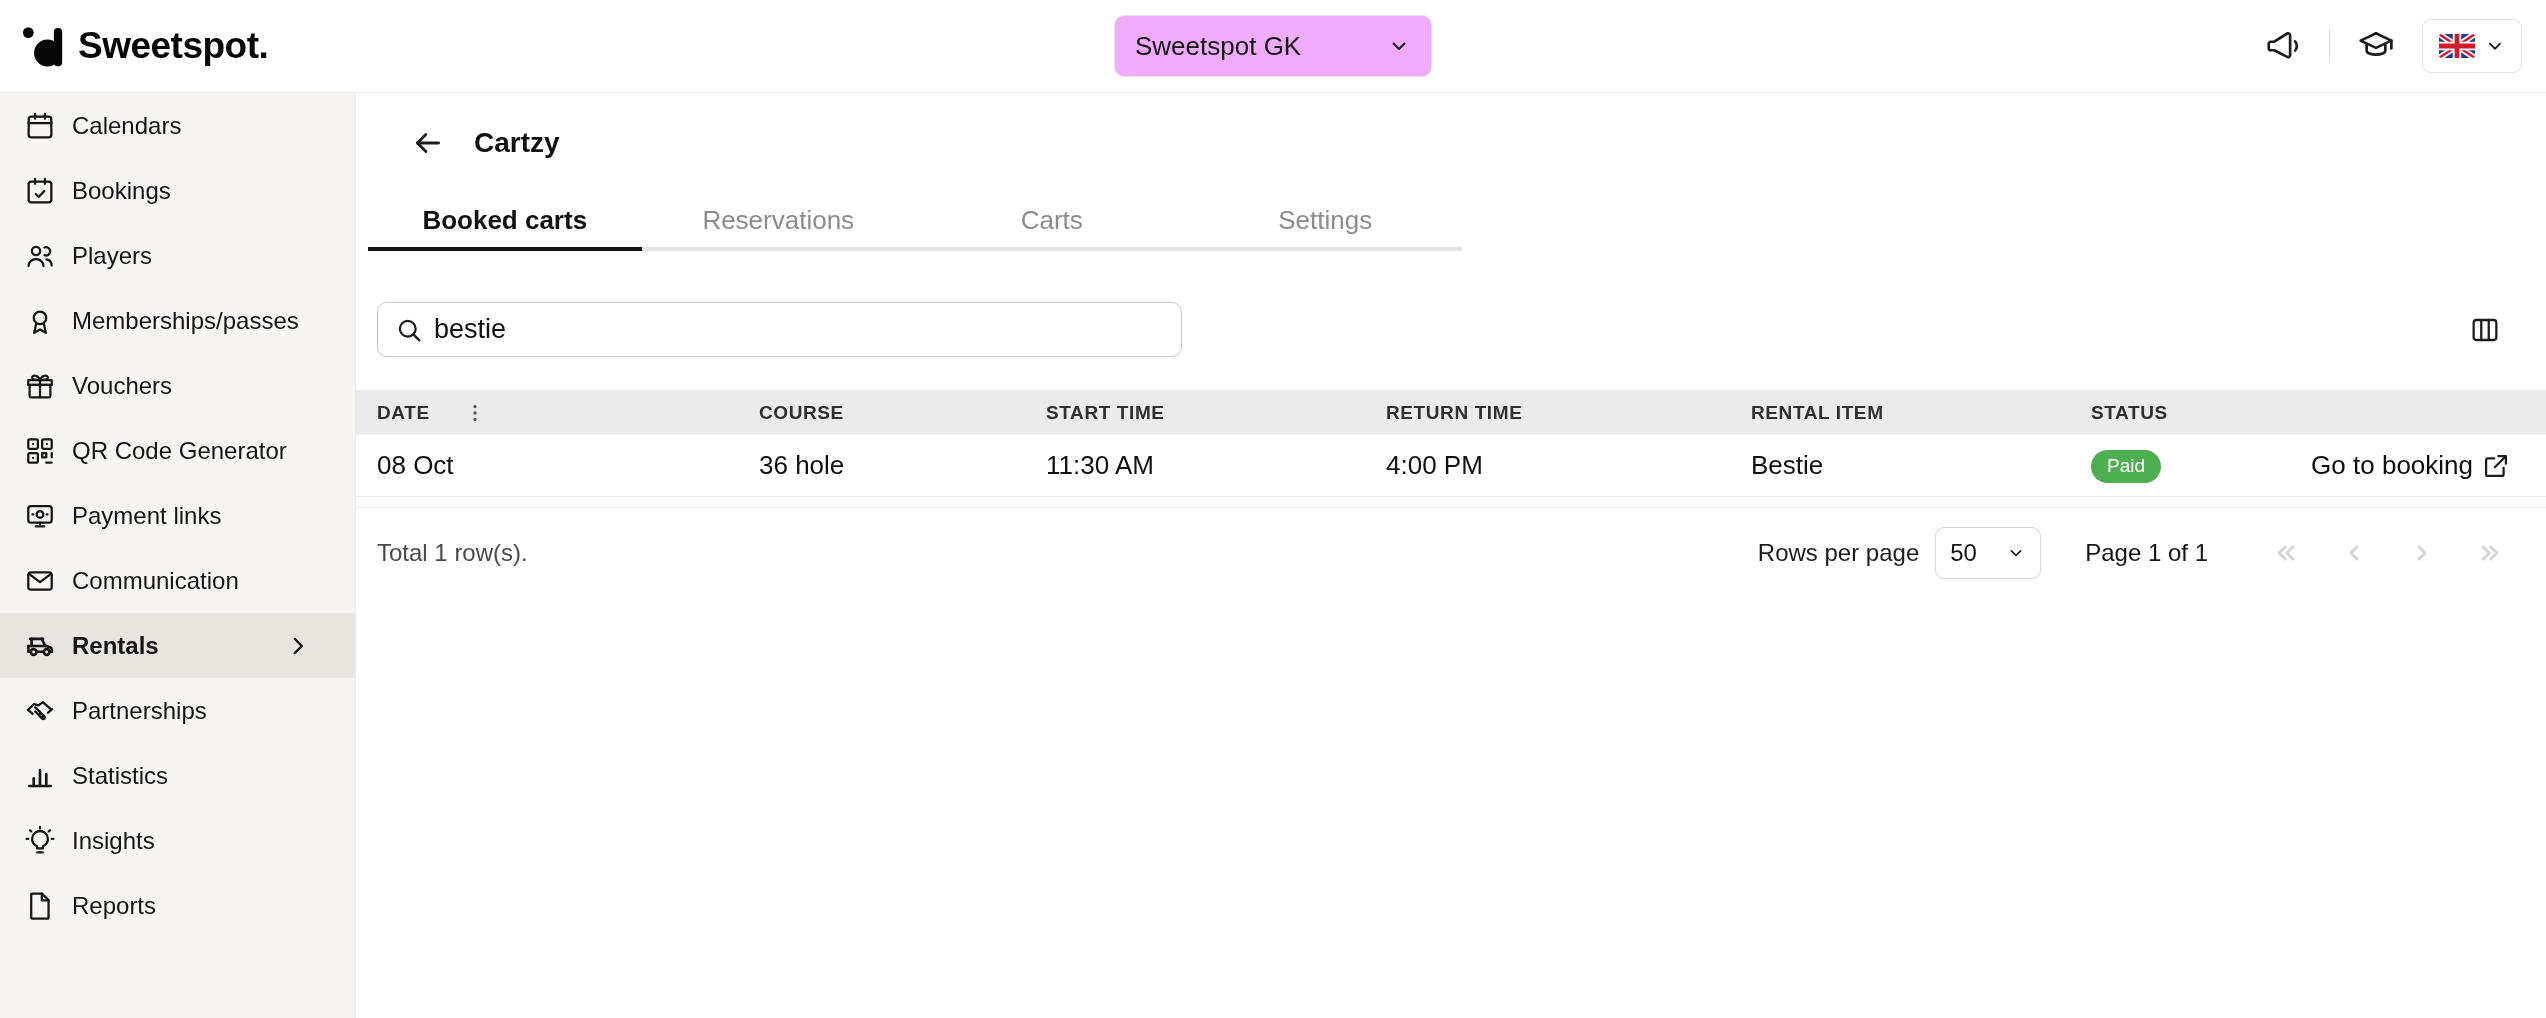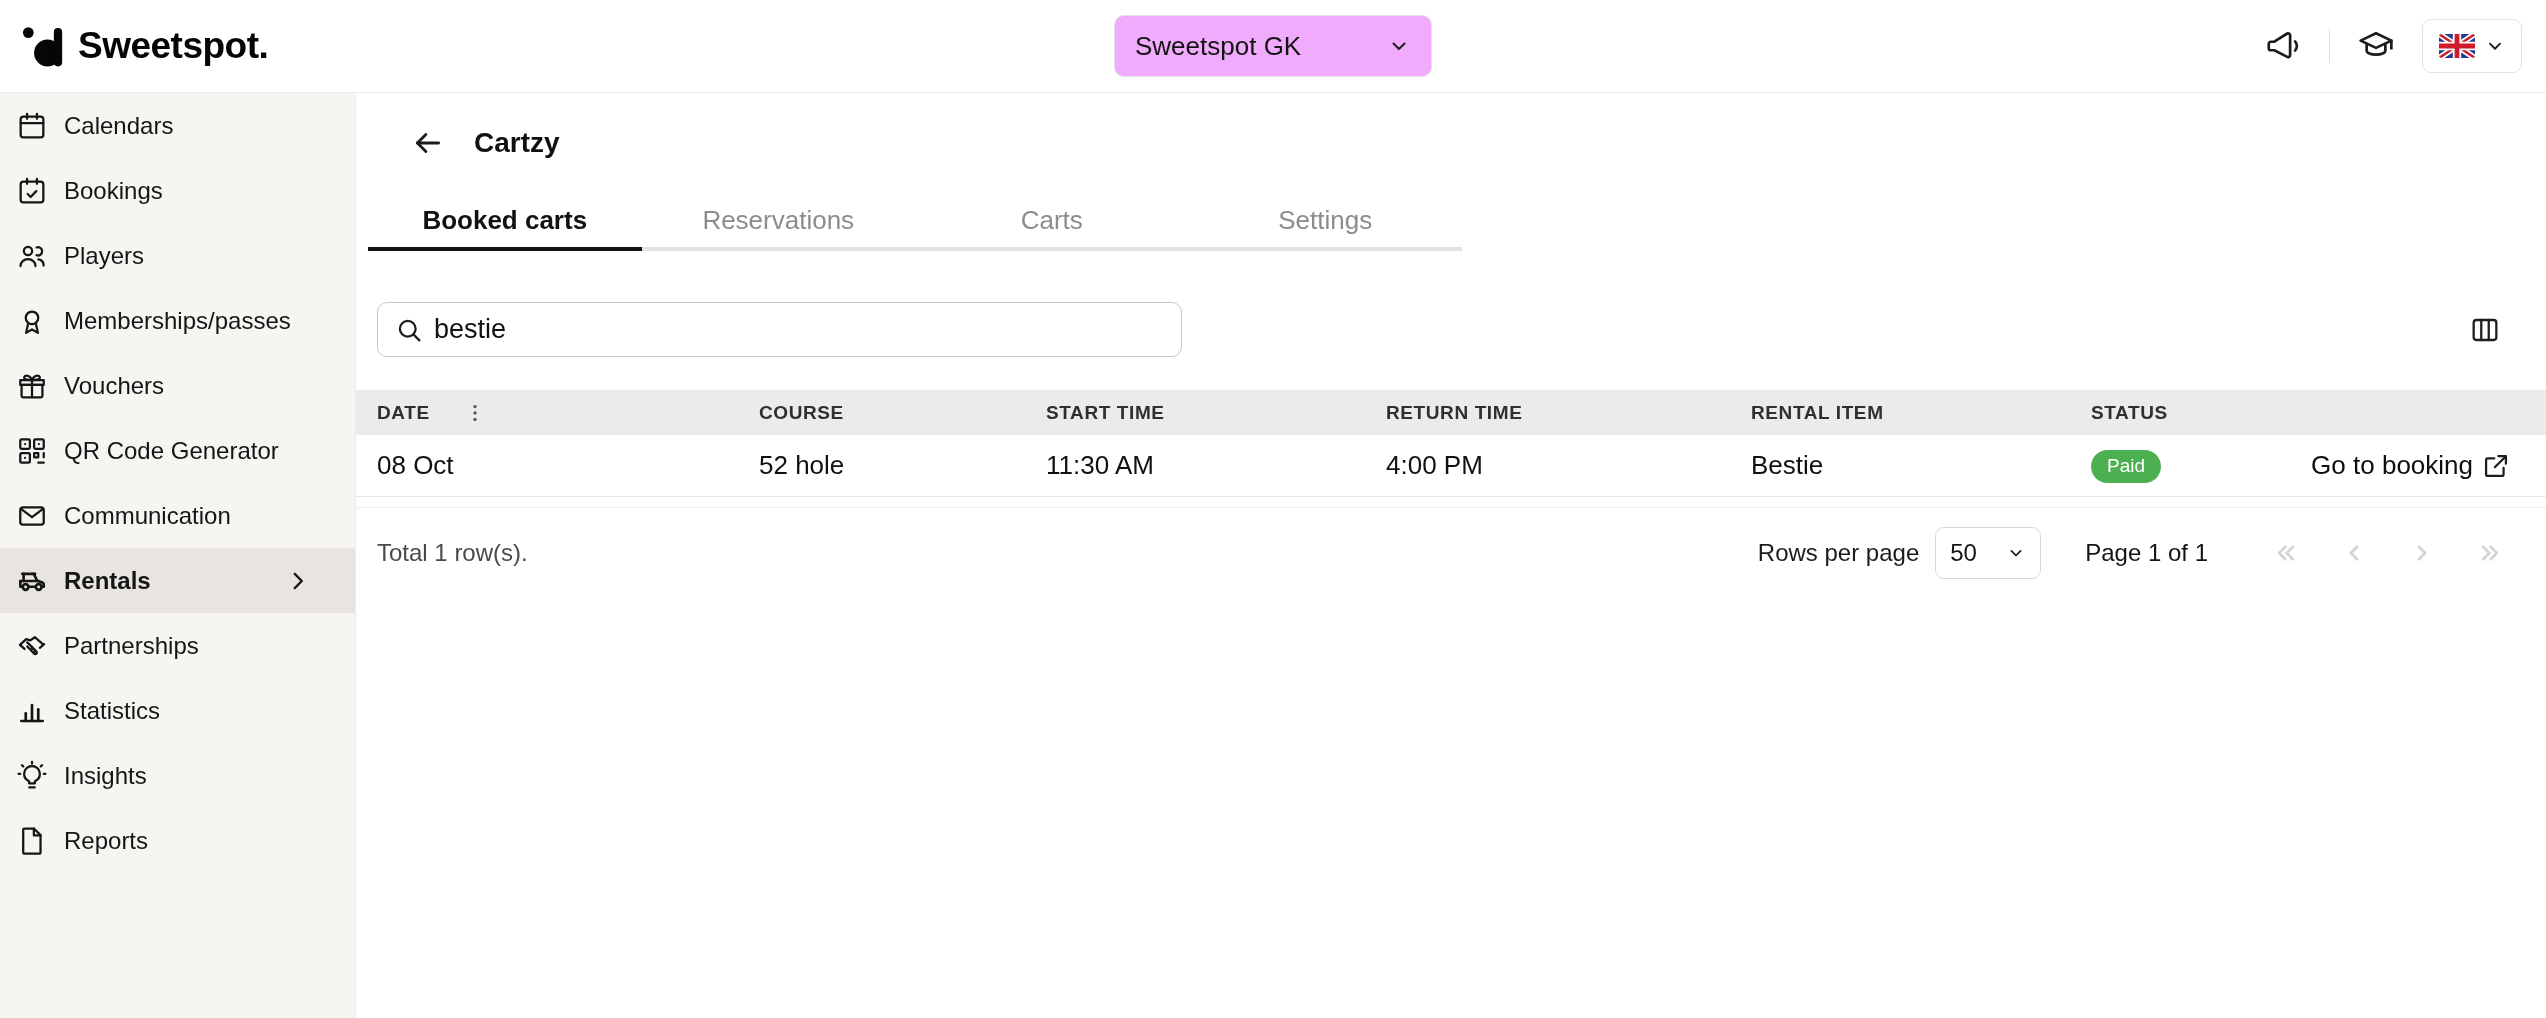--- a/index.html
+++ b/index.html
@@ -21,21 +21,21 @@
     align-items:center; justify-content:center; cursor:pointer; }
   .vdiv { width:1px; height:34px; background:#dcdcdc; }
   .lang-btn { display:flex; align-items:center; justify-content:center; gap:9px; width:100px;
     height:54px; border:1px solid #e3e3e3; border-radius:9px; background:#fff; cursor:pointer; }
   .flag-wrap { width:36px; height:24px; border-radius:3px; overflow:hidden; display:block; }
 
   
   .sidebar { position:absolute; top:93px; left:0; width:356px; height:925px;
     background:#f7f5f2; border-right:1px solid #eceae6; }
   .side-item { height:65px; display:flex; align-items:center; gap:16px;
-    padding-left:16px; padding-right:44px; font-size:24px; color:#151515; cursor:pointer; }
+    padding-left:24px; padding-right:44px; font-size:24px; color:#151515; cursor:pointer; }
   .side-item.selected { background:#e8e5e1; font-weight:bold; }
   .side-item .chev { margin-left:auto; }
   .li { width:32px; height:32px; stroke:#161616; stroke-width:1.7; fill:none;
     stroke-linecap:round; stroke-linejoin:round; flex:none; }
   .selected .li { stroke-width:2; }
 
   
   .main { position:absolute; top:93px; left:356px; width:2190px; height:925px; background:#fff; }
   .page-head { position:absolute; top:18px; left:50px; height:64px; display:flex;
     align-items:center; gap:24px; }
@@ -197,20 +197,29 @@
           <rect x="3.2" y="3.2" width="7.2" height="7.2" rx="1"></rect>
           <rect x="13.6" y="3.2" width="7.2" height="7.2" rx="1"></rect>
           <rect x="3.2" y="13.6" width="7.2" height="7.2" rx="1"></rect>
           <path d="M6.8 6.8h.01M17.2 6.8h.01M6.8 17.2h.01"></path>
           <path d="M13.6 13.6h3.1v3.1h-3.1z"></path>
           <path d="M20.8 13.6v3.1M16.7 20.8h4.1"></path>
         </svg>
       <span>QR Code Generator</span>
     </div>
 
+    <div class="side-item">
+      <svg class="li" viewBox="0 0 24 24">
+          <rect x="3.2" y="4.6" width="17.6" height="12.4" rx="2"></rect>
+          <circle cx="12" cy="10.8" r="2.5"></circle>
+          <path d="M6.4 10.8h.6M17 10.8h.6"></path>
+          <path d="M12 17v2.7M8.8 19.7h6.4"></path>
+        </svg>
+      <span>Payment links</span>
+    </div>
 
     <div class="side-item">
       <svg class="li" viewBox="0 0 24 24">
           <rect x="3.2" y="5.5" width="17.6" height="13" rx="2"></rect>
           <path d="M4 6.8l8 6.1 8-6.1"></path>
         </svg>
       <span>Communication</span>
     </div>
 
     <div class="side-item selected">
@@ -322,21 +331,21 @@
         <div class="th">COURSE</div>
         <div class="th">START TIME</div>
         <div class="th">RETURN TIME</div>
         <div class="th">RENTAL ITEM</div>
         <div class="th">STATUS</div>
         <div class="th"></div>
       </div>
 
       <div class="trow grid-row">
         <div>08 Oct</div>
-        <div>52 hole</div>
+        <div>36 hole</div>
         <div>11:30 AM</div>
         <div>4:00 PM</div>
         <div>Bestie</div>
         <div>
           <span class="badge">Paid</span>
         </div>
         <div class="cell-action">
           <span>Go to booking</span>
           <svg class="ti" viewBox="0 0 24 24" width="28" height="28" stroke-width="1.9">
               <path d="M18.5 13.5V19a1.5 1.5 0 01-1.5 1.5H5A1.5 1.5 0 013.5 19V7A1.5 1.5 0 015 5.5h5.5"></path>

